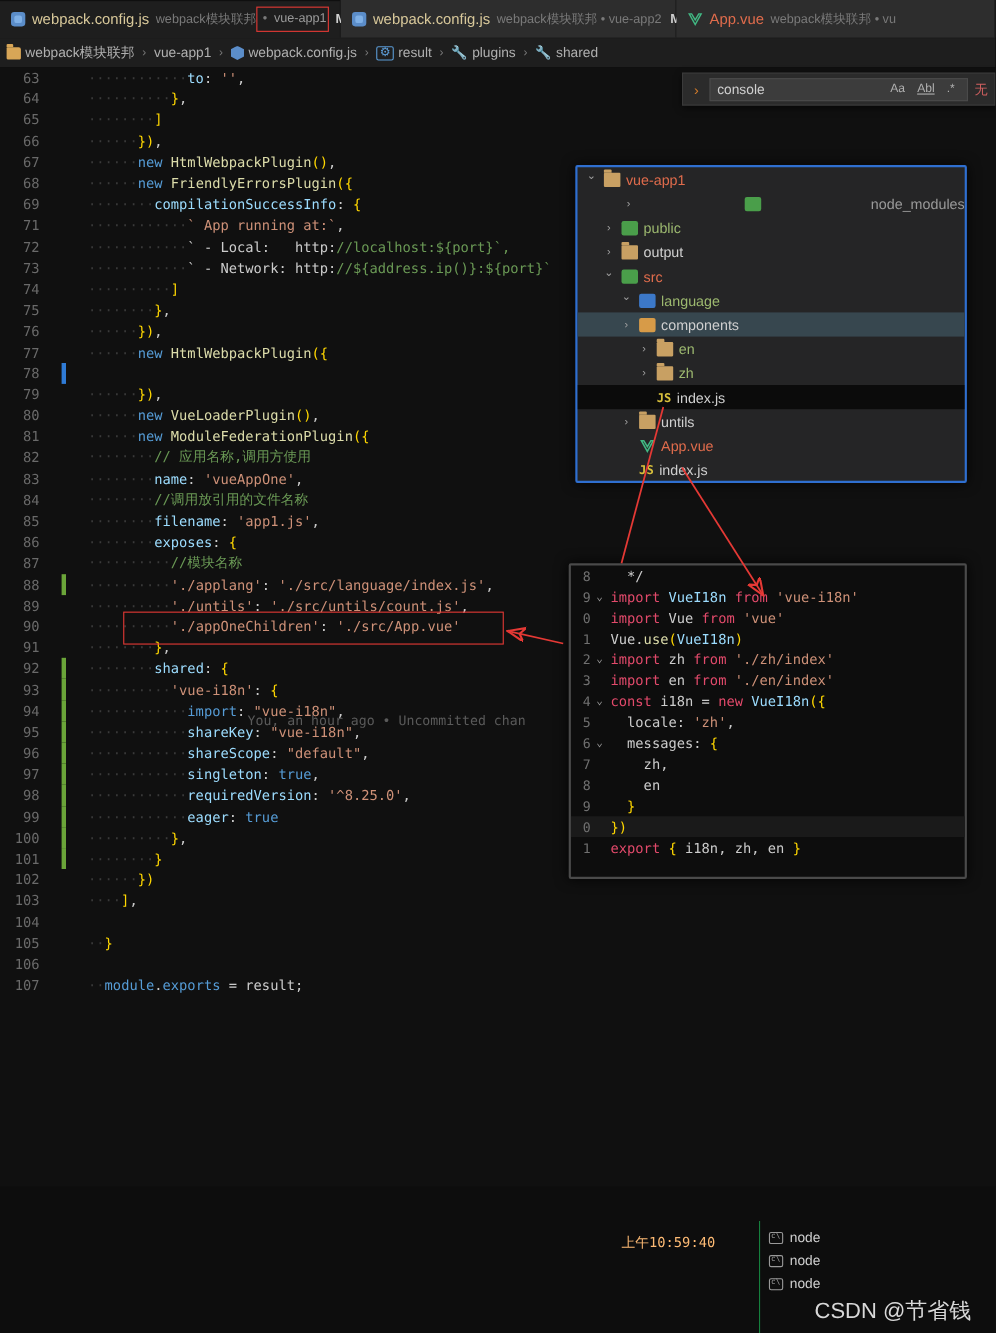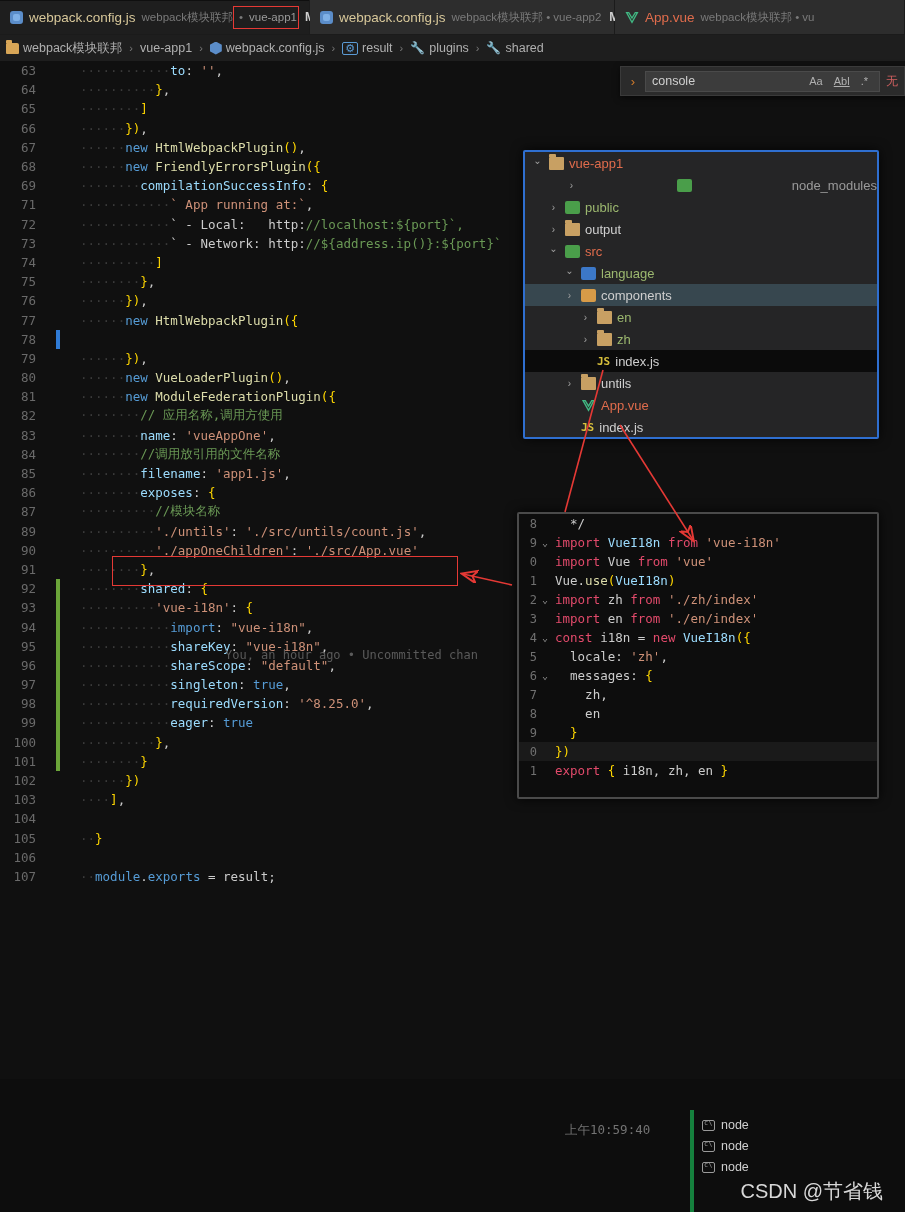--- a/index.html
+++ b/index.html
@@ -124,28 +124,28 @@
   .fw-opts{ display:flex; gap:7px; align-items:center; color:#b0b0b0; font-size:11px; padding-right:3px;}
   .fw-opt{ padding:1px 2px; }
   .fw-opt.u{ text-decoration:underline; }
   .fw-noresult{ color:#d16060; font-size:12px; white-space:nowrap; }
   
   .bottompanel{
     position:absolute; left:0; top:1079px; width:905px; height:133px; background:#0d0d0d;
   }
   .termlist{
     position:absolute; left:690px; top:1110px; width:190px; height:102px;
-    border-left:4px solid #15803d; padding:8px 0 0 8px;
+    border-left:1px solid #15803d; padding:8px 0 0 8px;
     display:flex; flex-direction:column; gap:7px;
   }
   .termrow{ display:flex; align-items:center; gap:6px; font-size:12.5px; color:#cfcfcf;}
   .ico-term{ width:13px;height:11px;border:1px solid #9a9a9a; border-radius:2px; position:relative; flex:0 0 13px;}
   .ico-term::after{content:"c\\";position:absolute;left:1px;top:-2px;font-size:7px;color:#9a9a9a;font-family:"DejaVu Sans Mono",monospace;}
   .timestamp{
-    position:absolute; left:565px; top:1122px; font-size:12.5px; color:#737373;
+    position:absolute; left:565px; top:1122px; font-size:12.5px; color:#fdba74;
     font-family:"DejaVu Sans Mono","Liberation Mono",monospace;
   }
   .watermark{
     position:absolute; right:22px; top:1178px; font-size:20px; color:#d8d8d8;
     font-family:"Liberation Sans",sans-serif;
   }
   .annot-svg{ position:absolute; left:0; top:0; width:905px; height:1212px; pointer-events:none; }
 </style>
 </head>
 <body>
@@ -227,20 +227,21 @@
     <div class="code-line"><span class="ln">78</span><span class="gutter-mark blue"></span></div>
     <div class="code-line"><span class="ln">79</span><span class="gutter-mark "></span><span class="codetext"><span class="ind">······</span><span class="br1">}</span><span class="br1">)</span>,</span></div>
     <div class="code-line"><span class="ln">80</span><span class="gutter-mark "></span><span class="codetext"><span class="ind">······</span><span class="k">new</span> <span class="fn">VueLoaderPlugin</span><span class="br1">(</span><span class="br1">)</span>,</span></div>
     <div class="code-line"><span class="ln">81</span><span class="gutter-mark "></span><span class="codetext"><span class="ind">······</span><span class="k">new</span> <span class="fn">ModuleFederationPlugin</span><span class="br1">(</span><span class="br1">{</span></span></div>
     <div class="code-line"><span class="ln">82</span><span class="gutter-mark "></span><span class="codetext"><span class="ind">········</span><span class="cm">// 应用名称,调用方使用</span></span></div>
     <div class="code-line"><span class="ln">83</span><span class="gutter-mark "></span><span class="codetext"><span class="ind">········</span><span class="pr">name</span>: <span class="str">'vueAppOne'</span>,</span></div>
     <div class="code-line"><span class="ln">84</span><span class="gutter-mark "></span><span class="codetext"><span class="ind">········</span><span class="cm">//调用放引用的文件名称</span></span></div>
     <div class="code-line"><span class="ln">85</span><span class="gutter-mark "></span><span class="codetext"><span class="ind">········</span><span class="pr">filename</span>: <span class="str">'app1.js'</span>,</span></div>
     <div class="code-line"><span class="ln">86</span><span class="gutter-mark "></span><span class="codetext"><span class="ind">········</span><span class="pr">exposes</span>: <span class="br1">{</span></span></div>
     <div class="code-line"><span class="ln">87</span><span class="gutter-mark "></span><span class="codetext"><span class="ind">··········</span><span class="cm">//模块名称</span></span></div>
+    <div class="code-line"><span class="ln">88</span><span class="gutter-mark green"></span><span class="codetext"><span class="ind">··········</span><span class="str">'./applang'</span>: <span class="str">'./src/language/index.js'</span>,</span></div>
     <div class="code-line"><span class="ln">89</span><span class="gutter-mark "></span><span class="codetext"><span class="ind">··········</span><span class="str">'./untils'</span>: <span class="str">'./src/untils/count.js'</span>,</span></div>
     <div class="code-line"><span class="ln">90</span><span class="gutter-mark "></span><span class="codetext"><span class="ind">··········</span><span class="str">'./appOneChildren'</span>: <span class="str">'./src/App.vue'</span></span></div>
     <div class="code-line"><span class="ln">91</span><span class="gutter-mark "></span><span class="codetext"><span class="ind">········</span><span class="br1">}</span>,</span></div>
     <div class="code-line"><span class="ln">92</span><span class="gutter-mark green"></span><span class="codetext"><span class="ind">········</span><span class="pr">shared</span>: <span class="br1">{</span></span></div>
     <div class="code-line"><span class="ln">93</span><span class="gutter-mark green"></span><span class="codetext"><span class="ind">··········</span><span class="str">'vue-i18n'</span>: <span class="br1">{</span></span></div>
     <div class="code-line"><span class="ln">94</span><span class="gutter-mark green"></span><span class="codetext"><span class="ind">············</span><span class="k">import</span>: <span class="str">"vue-i18n"</span>,</span></div>
     <div class="code-line"><span class="ln">95</span><span class="gutter-mark green"></span><span class="codetext"><span class="ind">············</span><span class="pr">shareKey</span>: <span class="str">"vue-i18n"</span>,</span></div>
     <div class="code-line"><span class="ln">96</span><span class="gutter-mark green"></span><span class="codetext"><span class="ind">············</span><span class="pr">shareScope</span>: <span class="str">"default"</span>,</span></div>
     <div class="code-line"><span class="ln">97</span><span class="gutter-mark green"></span><span class="codetext"><span class="ind">············</span><span class="pr">singleton</span>: <span class="k">true</span>,</span></div>
     <div class="code-line"><span class="ln">98</span><span class="gutter-mark green"></span><span class="codetext"><span class="ind">············</span><span class="pr">requiredVersion</span>: <span class="str">'^8.25.0'</span>,</span></div>

